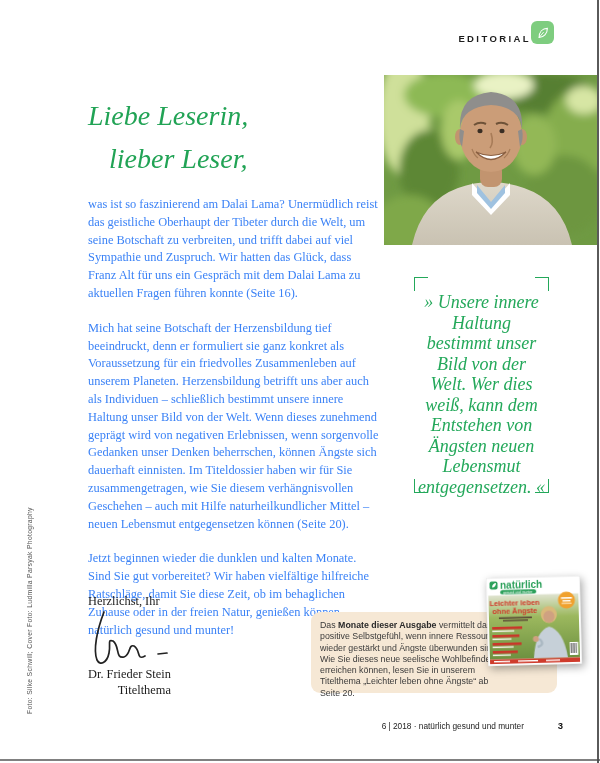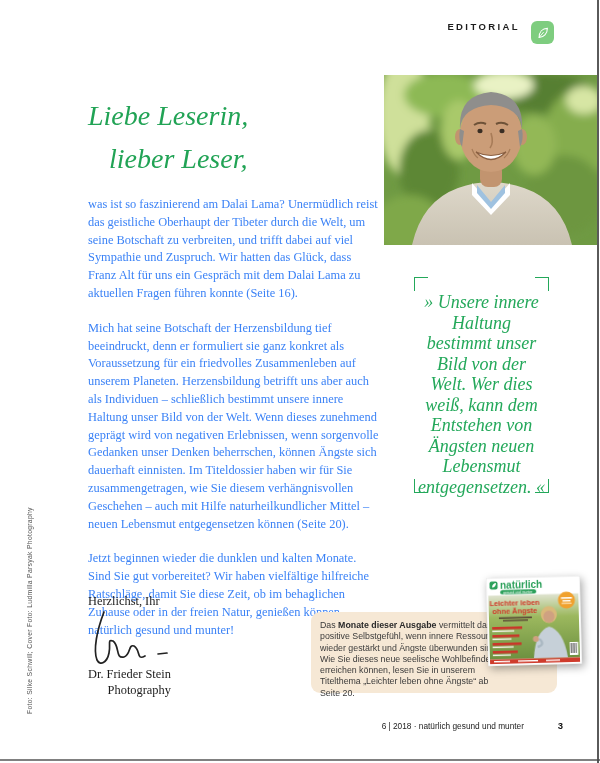--- a/index.html
+++ b/index.html
@@ -7,21 +7,21 @@
   #page {
     position:relative; width:600px; height:763px; background:#ffffff;
     margin:0 auto; overflow:hidden;
     font-family:"Liberation Serif", serif; color:#1b1b1b;
   }
   
   .edge-right { position:absolute; top:0; right:1px; width:2px; height:100%; background:#3d3d3d; opacity:.85; }
   .edge-bottom { position:absolute; left:0; bottom:2px; width:100%; height:2px; background:#4a4a4a; opacity:.7; }
 
   
-  .header { position:absolute; top:21px; right:46px; display:flex; align-items:flex-start; gap:11px; }
+  .header { position:absolute; top:21px; right:46px; display:flex; align-items:flex-end; }
   .header-label { font-family:"Liberation Sans", sans-serif; font-size:9.5px; font-weight:bold; letter-spacing:2.4px; color:#1d1d1d; }
   .header-badge { width:23px; height:23px; border-radius:6px; background:#7ecd7f; display:flex; align-items:center; justify-content:center; }
 
   
   .photo { position:absolute; left:384px; top:75px; width:213px; height:170px; overflow:hidden; }
 
   
   .title { position:absolute; left:88px; top:94px; color:#21a355; font-style:italic; font-size:28px; line-height:43px; font-weight:normal; }
   .title .line2 { display:block; margin-left:21px; }
 
@@ -145,21 +145,21 @@
 
   <div class="signature">
     <svg width="110" height="62" viewBox="0 0 110 62">
       <path d="M16,6 C9,24 5,44 9,54 C12,60 19,57 21,47 C23,38 19,33 25,35 C32,40 27,53 36,51 C43,49 40,38 46,40 C53,44 48,55 57,50" fill="none" stroke="#222222" stroke-width="1.7" stroke-linecap="round"></path>
       <path d="M70,48 L79,47" fill="none" stroke="#222222" stroke-width="1.7" stroke-linecap="round"></path>
     </svg>
   </div>
 
   <div class="sig-name">
     <div>Dr. Frieder Stein</div>
-    <div>Photography</div>
+    <div>Titelthema</div>
   </div>
 
   <div class="quote-box">
     <span class="corner tl"></span>
     <span class="corner tr"></span>
     <span class="corner bl"></span>
     <span class="corner br"></span>
     <div class="quote-text">» Unsere innere Haltung bestimmt unser Bild von der Welt. Wer dies weiß, kann dem Entstehen von Ängsten neuen Lebensmut entgegensetzen. «</div>
   </div>
 

